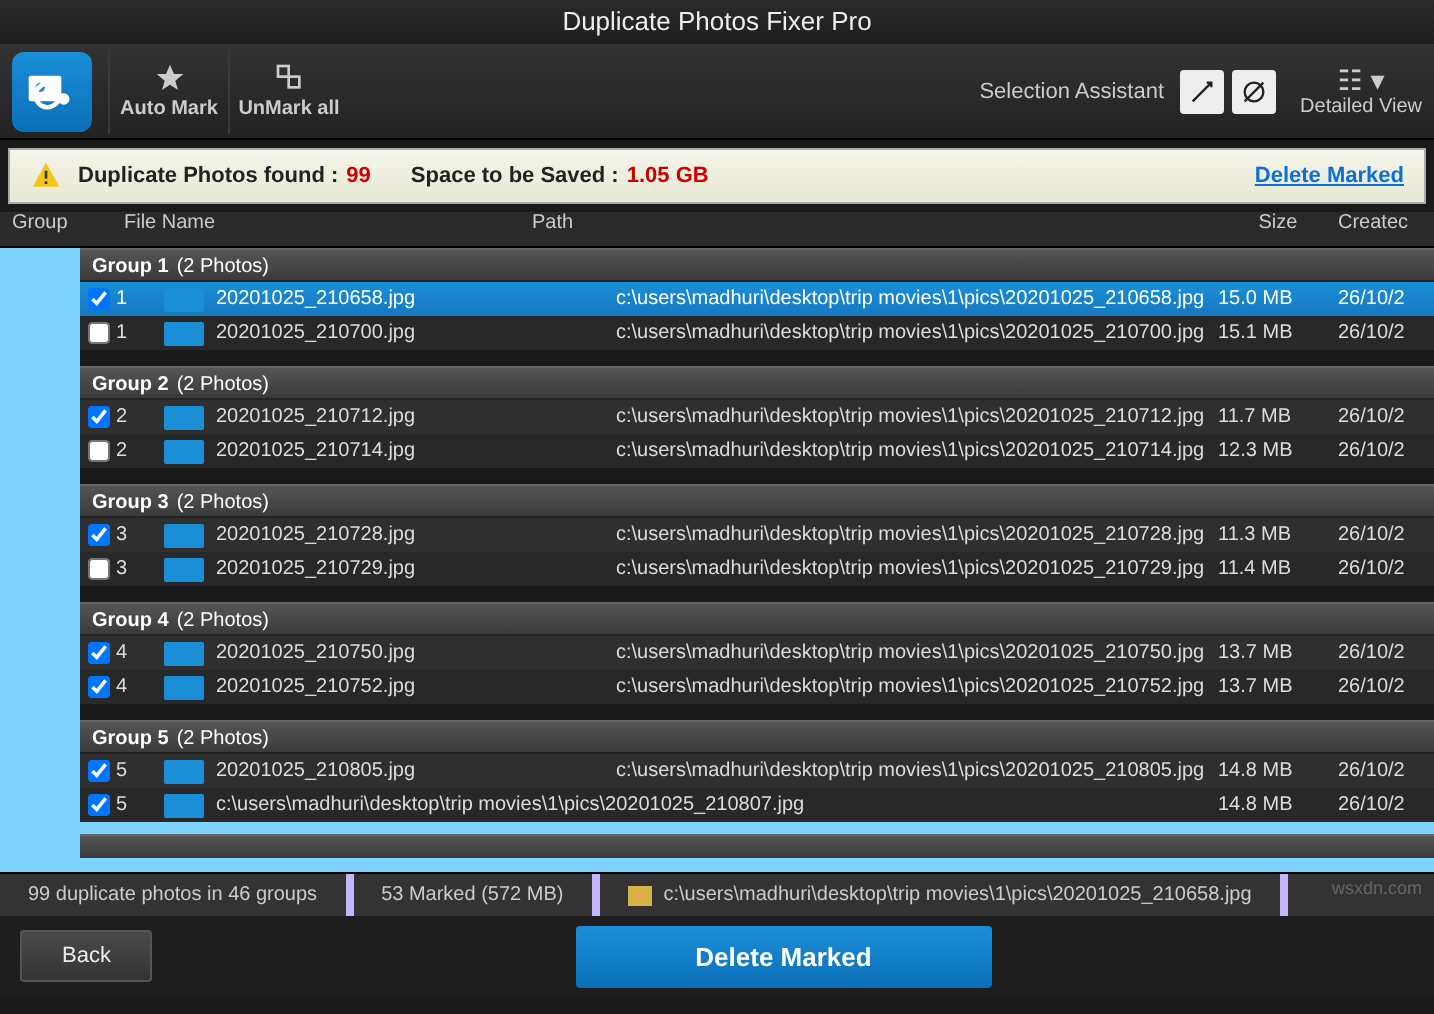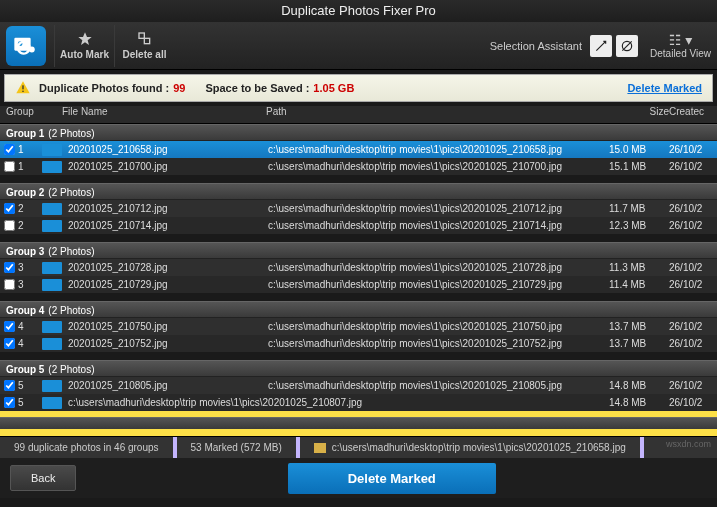--- a/index.html
+++ b/index.html
@@ -18,23 +18,23 @@
 .viewbtn .vicon { font-size:14px; }
 .infobar { background: linear-gradient(#f5f5e8,#e8e8d8); height: 28px; display: flex; align-items: center; padding: 0 10px; color: #222; font-size: 11px; font-weight: bold; border:1px solid #aaa; margin:4px;text-align:center; }
 .warn { width: 16px; height: 16px; margin-right: 8px; }
 .infobar .num { color: #c00; margin-left: 4px; }
 .infobar .lbl2 { margin-left: 20px; }
 .deletelink { margin-left: auto; color: #0a6fd8; text-decoration: underline; cursor: pointer; font-weight: bold; }
 .colhdr { display: flex; background: #2a2a2a; height: 18px; font-size: 10px; color: #ccc; border-bottom:1px solid #000; }
 .c-chk { width: 36px; padding-left:6px; }
 .c-name { width: 230px; padding-left: 26px; }
 .c-path { flex: 1; }
-.c-size { width: 60px; text-align:right; }
+.c-size { width: 60px; text-align:center; }
 .c-date { width: 48px; }
-.listarea { height: 312px; overflow: hidden; background: #fde047; }
+.listarea { height: 312px; overflow: hidden; background: #7dd3fc; padding-left: 40px; }
 .grouphead { background: linear-gradient(#555,#3a3a3a); height: 17px; line-height: 17px; padding-left: 6px; font-size: 10px; font-weight: bold; color: #fff; border-top:1px solid #666; border-bottom:1px solid #222;}
 .grouphead .gcount { font-weight: normal; margin-left:4px; }
 .row { display: flex; align-items: center; height: 17px; font-size: 10px; background: #2f2f2f; }
 .row.alt { background: #282828; }
 .row.sel { background: linear-gradient(#1a8fd8,#1578c0); color: #fff; }
 .row .chkcell { width: 18px; display:flex; justify-content:center; }
 .row .idx { width: 18px; text-align:left; }
 .row .thumb { width: 20px; height: 12px; background: #1a8fd8; margin: 0 6px; border-radius:1px; }
 .row .fname { width: 200px; }
 .row .fpath { flex: 1; overflow:hidden; white-space:nowrap; }
@@ -69,21 +69,21 @@
     <svg viewBox="0 0 24 24">
         <polygon points="12,2 15,9 22,9 16,14 18,21 12,17 6,21 8,14 2,9 9,9" fill="#ccc"></polygon>
       </svg>
     <span>Auto Mark</span>
   </div>
   <div class="tbtn">
     <svg viewBox="0 0 24 24">
         <rect x="3" y="3" width="8" height="8" fill="none" stroke="#ccc" stroke-width="2"></rect>
         <rect x="11" y="11" width="8" height="8" fill="none" stroke="#ccc" stroke-width="2"></rect>
       </svg>
-    <span>Delete all</span>
+    <span>UnMark all</span>
   </div>
   <div class="spacer"></div>
   <span class="selassist">Selection Assistant</span>
   <div class="sqbtn">
       <svg viewBox="0 0 24 24">
         <path d="M4 20 L20 4 M16 4 h4 v4" stroke="#222" stroke-width="2" fill="none"></path>
       </svg>
     </div>
   <div class="sqbtn">
       <svg viewBox="0 0 24 24">

